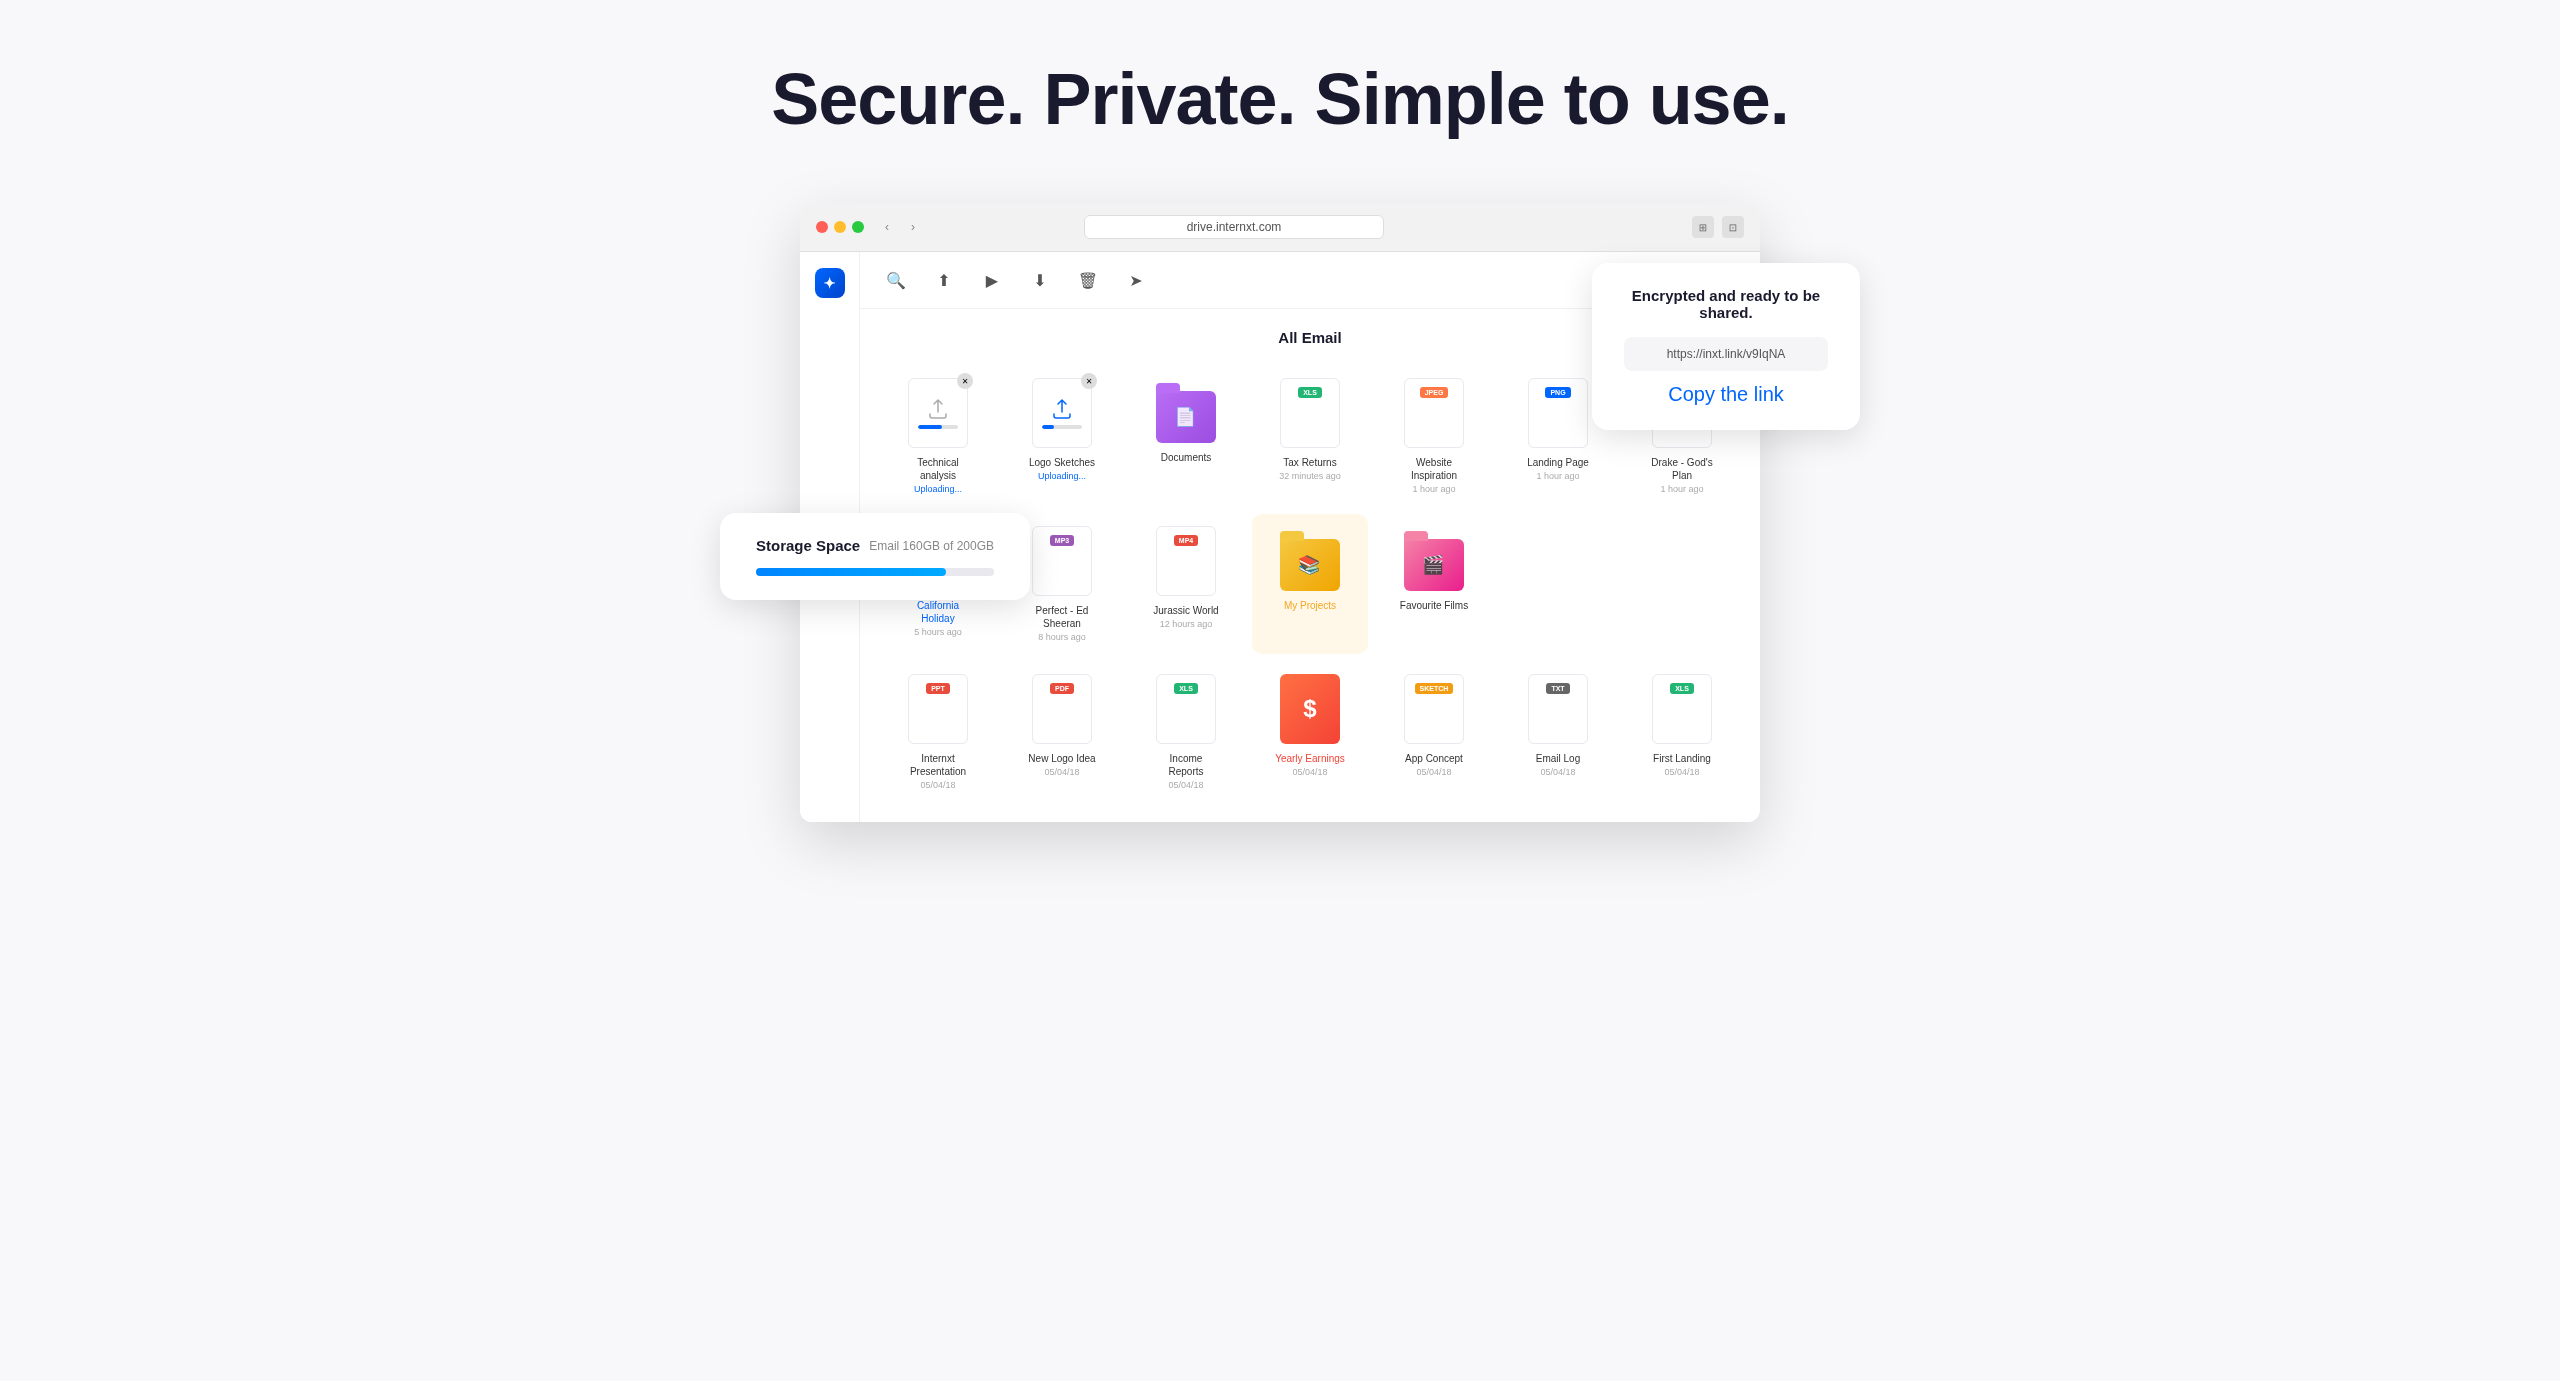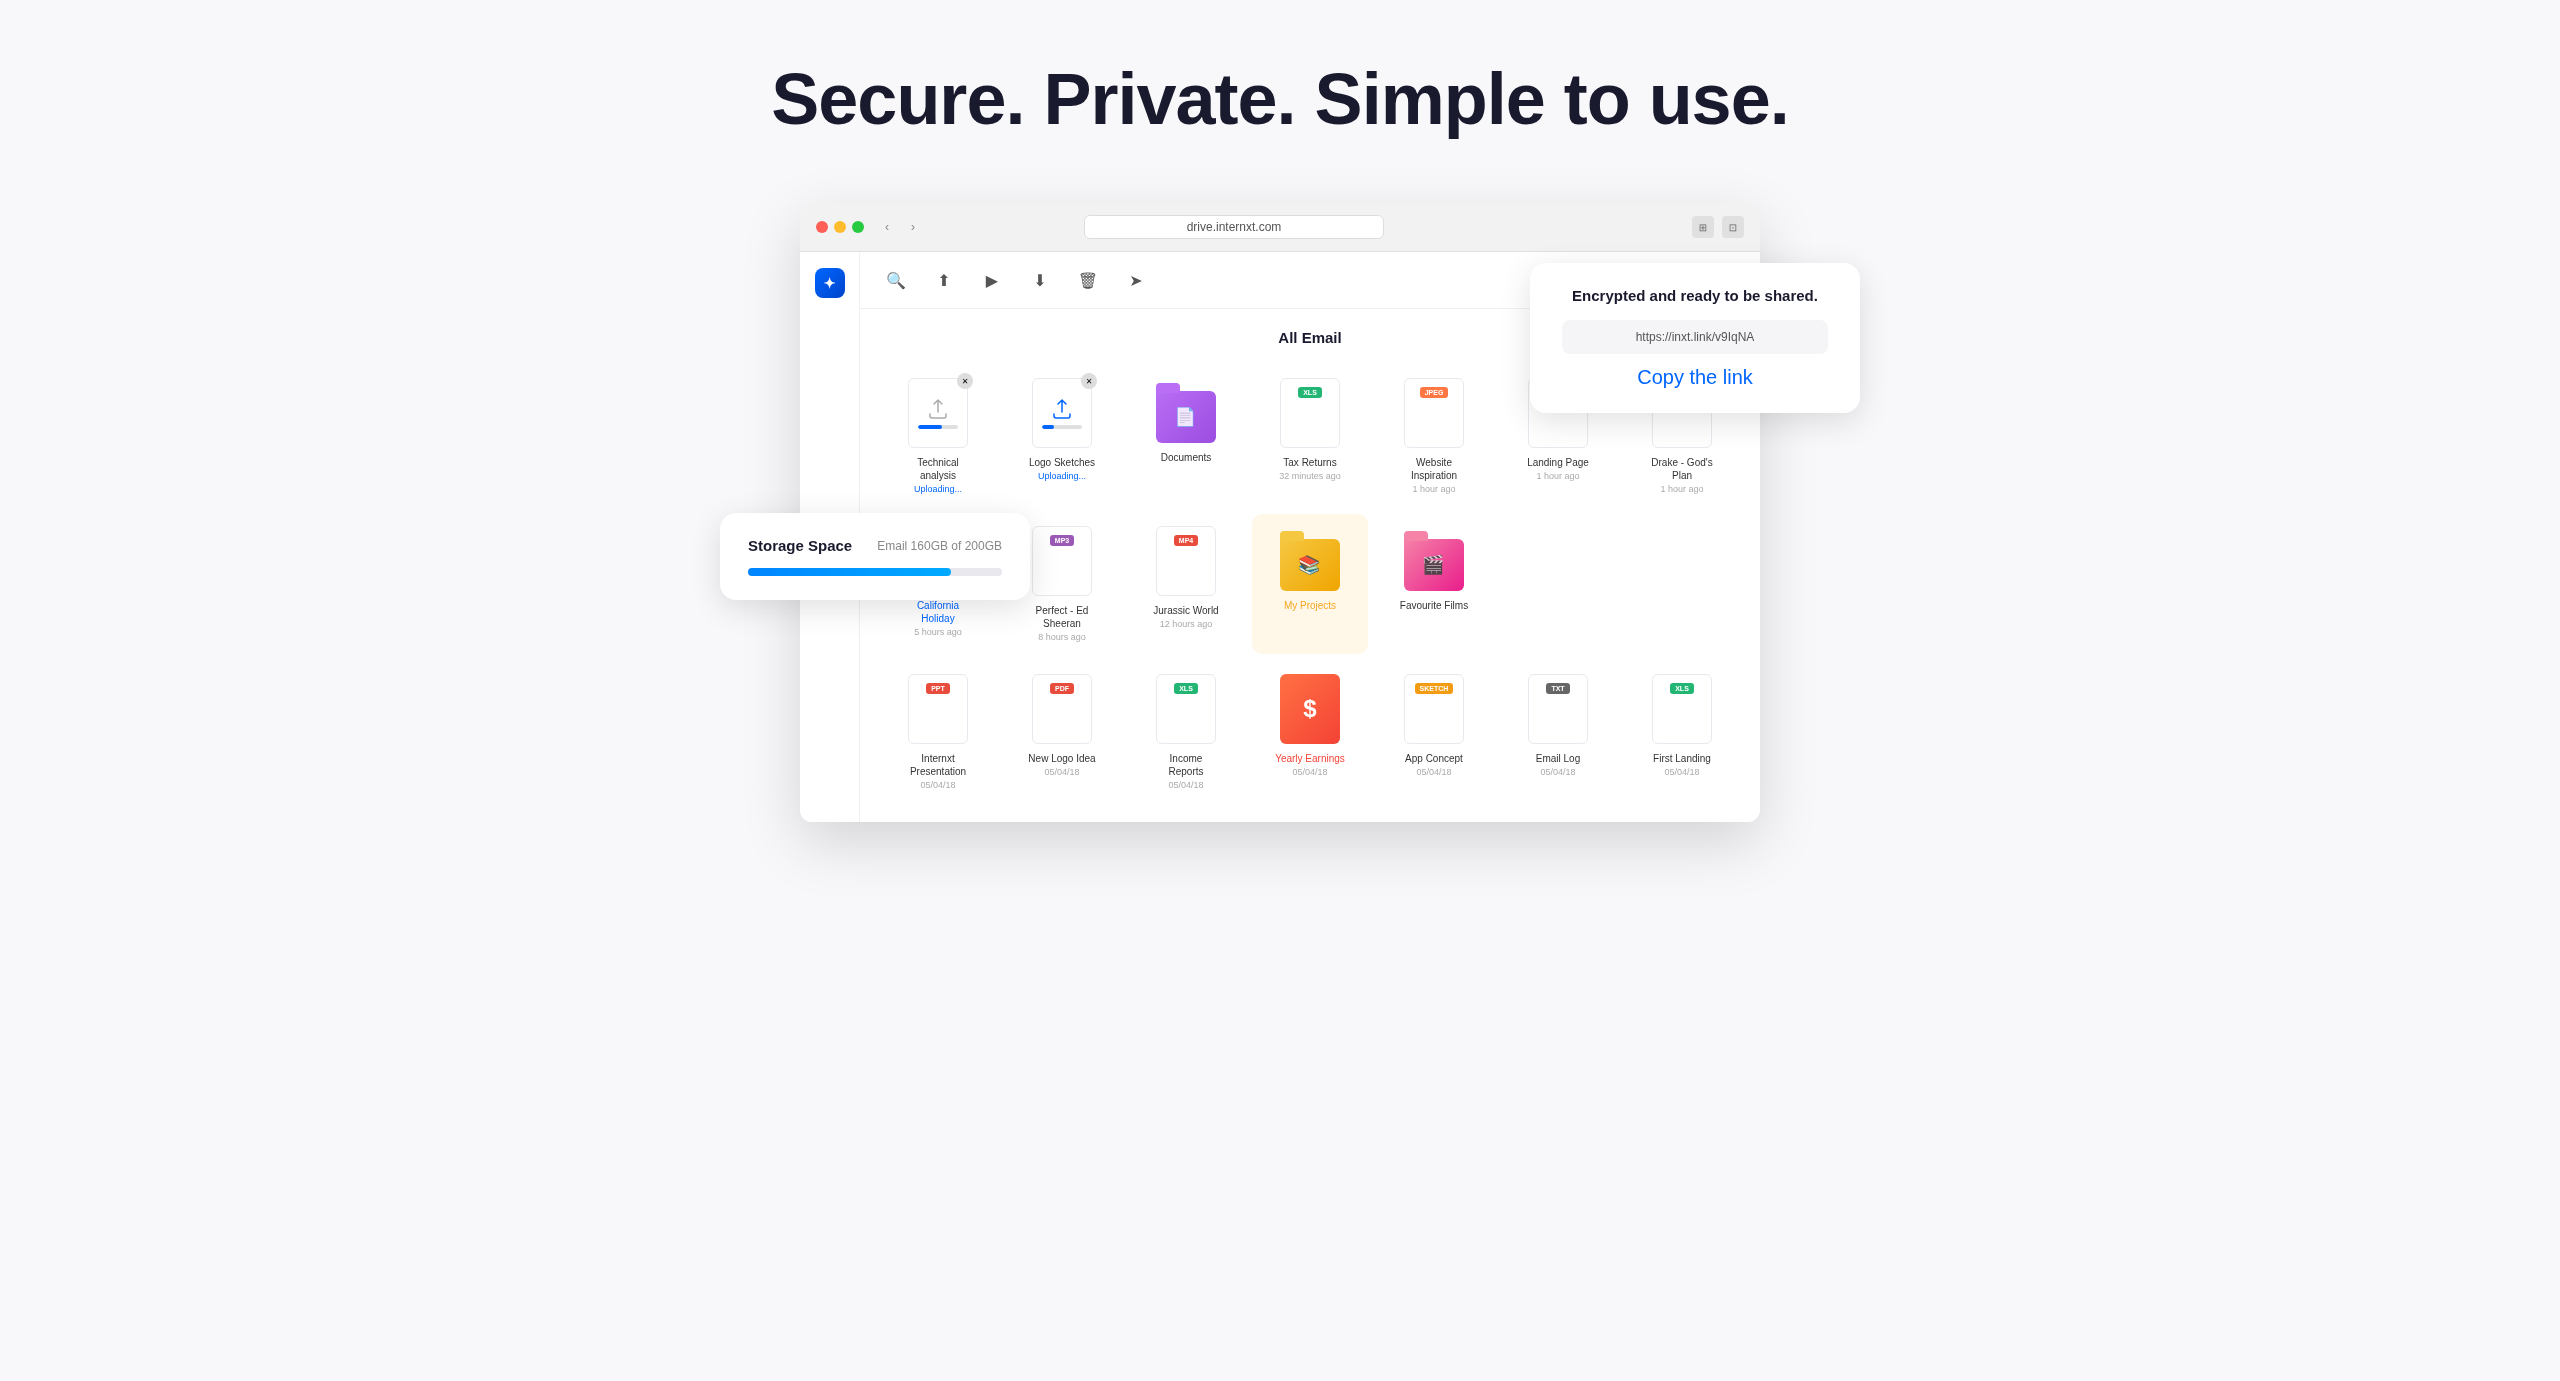--- a/index.html
+++ b/index.html
@@ -40,21 +40,21 @@
     }
 
     
     .storage-card {
       position: absolute;
       left: -60px;
       top: 310px;
       width: 310px;
       background: white;
       border-radius: 16px;
-      padding: 24px 28px;
+      padding: 24px 36px;
       box-shadow: 0 8px 32px rgba(0,0,0,0.12);
       z-index: 20;
     }
 
     .storage-header {
       display: flex;
       justify-content: space-between;
       align-items: center;
       margin-bottom: 14px;
     }
@@ -82,21 +82,21 @@
       border-radius: 4px;
       height: 8px;
       width: 80%;
     }
 
     
     .share-card {
       position: absolute;
       right: -80px;
       top: 60px;
-      width: 330px;
+      width: 268px;
       background: white;
       border-radius: 16px;
       padding: 24px 32px;
       box-shadow: 0 8px 32px rgba(0,0,0,0.12);
       z-index: 20;
       text-align: center;
     }
 
     .share-title {
       font-size: 15px;

